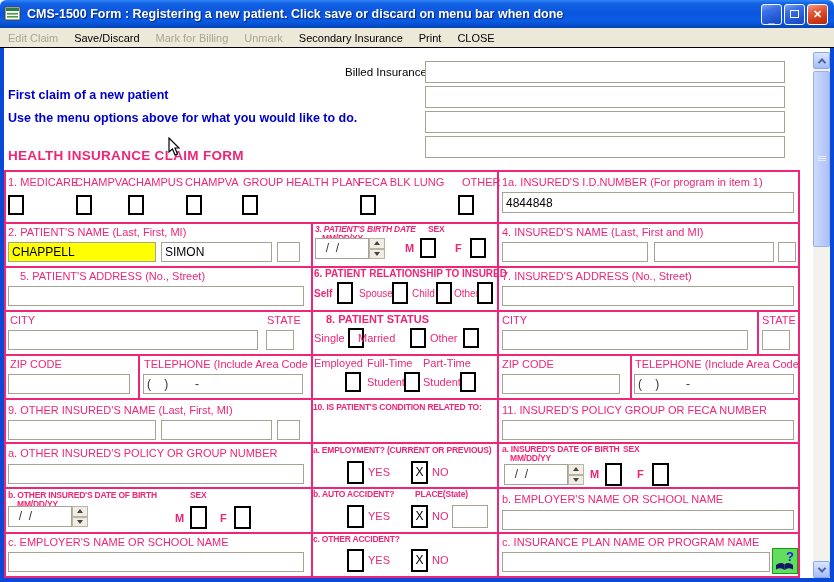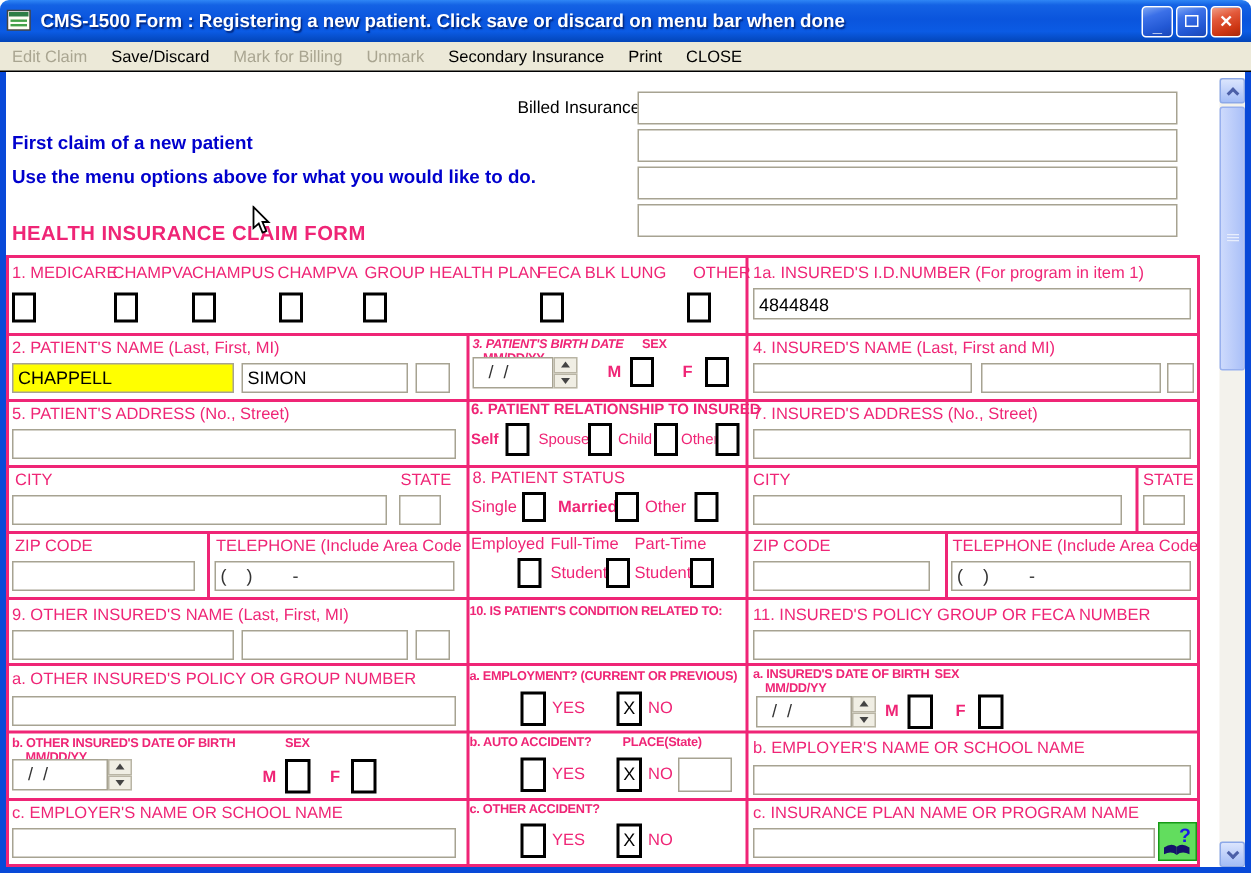--- a/index.html
+++ b/index.html
@@ -163,42 +163,42 @@
     <div class="lbl" style="left:399px;top:70px;font-weight:bold;">M</div>
     <div class="cbx" style="left:414px;top:66px;"></div>
     <div class="lbl" style="left:449px;top:70px;font-weight:bold;">F</div>
     <div class="cbx" style="left:464px;top:66px;"></div>
 
     <div class="lbl" style="left:496px;top:54px;">4. INSURED'S NAME (Last, First and MI)</div>
     <input class="tf" style="left: 496px; top: 70px; width: 146px;" value="">
     <input class="tf" style="left: 648px; top: 70px; width: 120px;" value="">
     <input class="tf" style="left: 772px; top: 70px; width: 18px;" value="">
 
-    <div class="lbl" style="left:2px;top:98px;text-align:right;">5. PATIENT'S ADDRESS (No., Street)</div>
+    <div class="lbl" style="left:14px;top:98px;text-align:right;">5. PATIENT'S ADDRESS (No., Street)</div>
     <input class="tf" style="left: 2px; top: 114px; width: 296px;" value="">
     <div class="lbl lbl-md" style="left:308px;top:96px;">6. PATIENT RELATIONSHIP TO INSURED</div>
     <div class="lbl" style="left:308px;top:116px;font-weight:bold;font-size:10px;">Self</div>
     <div class="cbx" style="left:331px;top:110px;height:22px;"></div>
     <div class="lbl" style="left:353px;top:116px;font-size:10px;">Spouse</div>
     <div class="cbx" style="left:386px;top:110px;height:22px;"></div>
     <div class="lbl" style="left:406px;top:116px;font-size:10px;">Child</div>
     <div class="cbx" style="left:430px;top:110px;height:22px;"></div>
     <div class="lbl" style="left:448px;top:116px;font-size:10px;">Other</div>
     <div class="cbx" style="left:471px;top:110px;height:22px;"></div>
     <div class="lbl" style="left:496px;top:98px;">7. INSURED'S ADDRESS (No., Street)</div>
     <input class="tf" style="left: 496px; top: 114px; width: 292px;" value="">
 
     <div class="lbl" style="left:4px;top:142px;">CITY</div>
     <div class="lbl" style="left:261px;top:142px;">STATE</div>
     <input class="tf" style="left: 2px; top: 158px; width: 250px;">
     <input class="tf" style="left: 260px; top: 158px; width: 28px;">
-    <div class="lbl" style="left:309px;top:141px;">8. PATIENT STATUS</div>
+    <div class="lbl" style="left:320px;top:141px;font-weight:bold;">8. PATIENT STATUS</div>
     <div class="lbl" style="left:308px;top:160px;">Single</div>
     <div class="cbx" style="left:342px;top:156px;"></div>
-    <div class="lbl" style="left:366px;top:160px;font-weight:bold;">Married</div>
+    <div class="lbl" style="left:352px;top:160px;">Married</div>
     <div class="cbx" style="left:404px;top:156px;"></div>
     <div class="lbl" style="left:424px;top:160px;">Other</div>
     <div class="cbx" style="left:457px;top:156px;"></div>
     <div class="lbl" style="left:496px;top:142px;">CITY</div>
     <input class="tf" style="left: 496px; top: 158px; width: 246px;">
     <div class="lbl" style="left:756px;top:142px;">STATE</div>
     <input class="tf" style="left: 756px; top: 158px; width: 28px;">
 
     <div class="lbl" style="left:4px;top:186px;">ZIP CODE</div>
     <input class="tf" style="left: 2px; top: 202px; width: 122px;">

